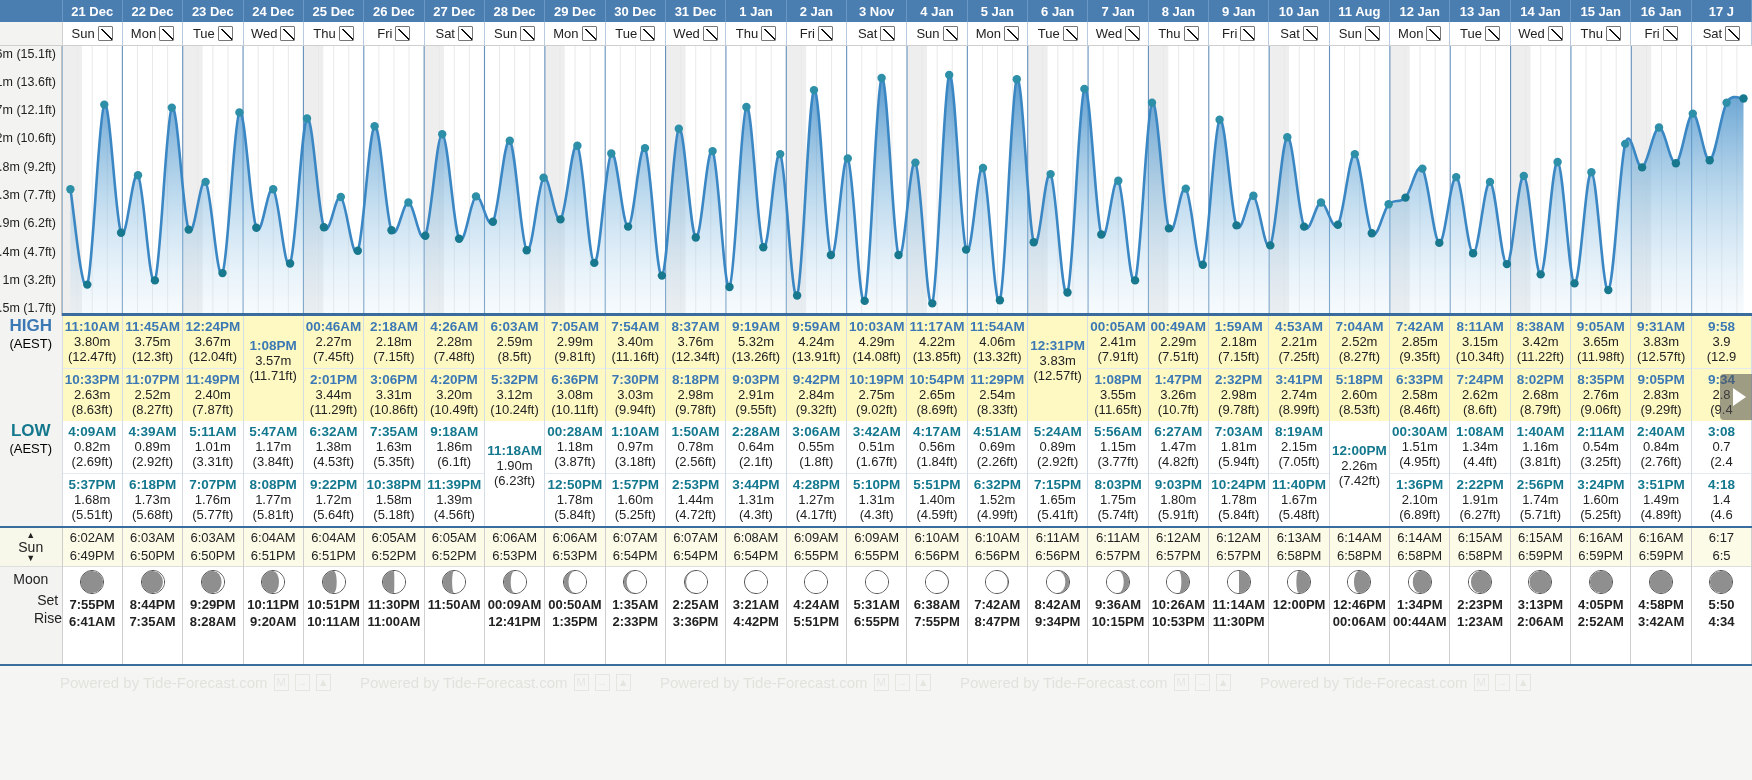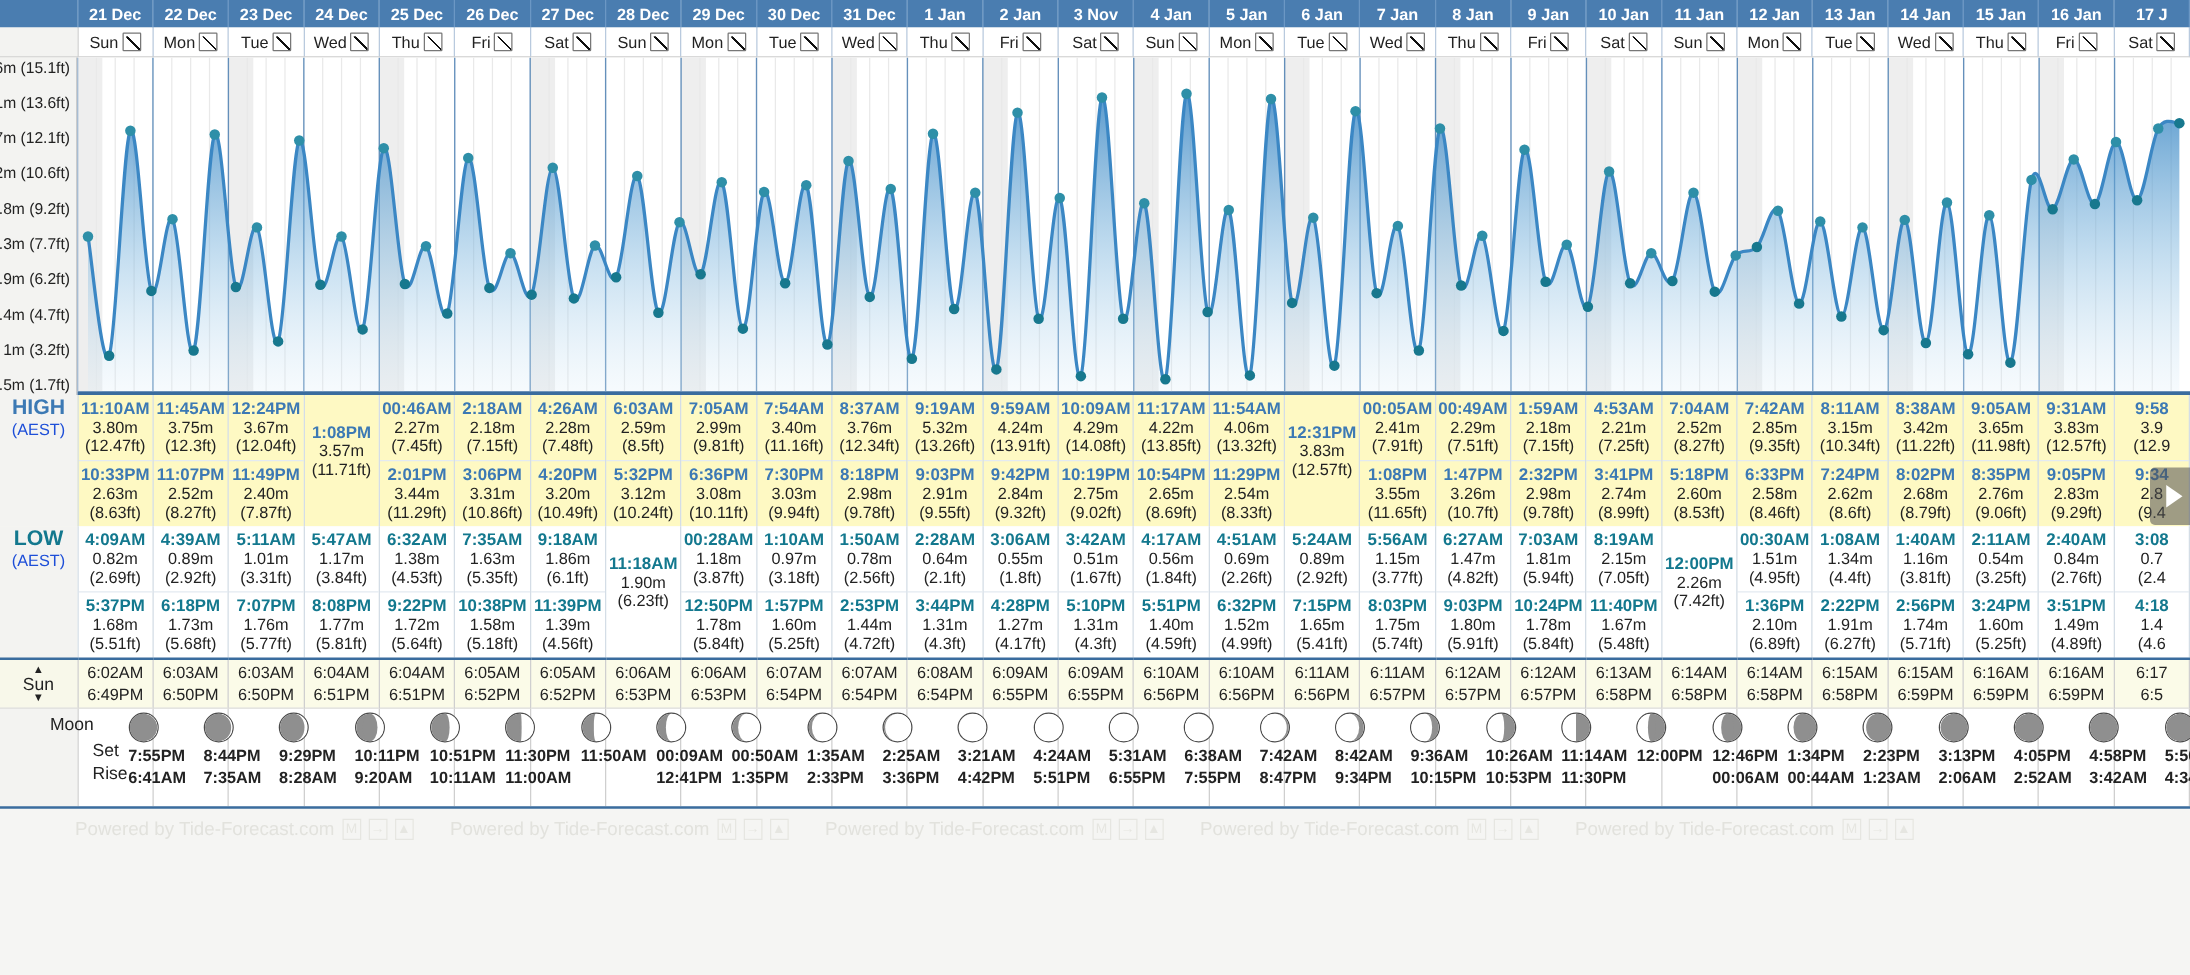--- a/index.html
+++ b/index.html
@@ -57,21 +57,21 @@
   .chartrow td { padding:0; vertical-align: top; }
   .chartwrap { position:relative; height:270px; background:#fff; border-bottom:3px solid #3a6c9e;}
   .yaxis { position:relative; height:270px; background:#f3f3f1; border-right:1px solid #bfbfbf; }
   .ytick { position:absolute; right:5px; font-size:12.5px; color:#222; transform:translateY(-50%); white-space:nowrap;}
   .chartsvg { display:block; }
 
   
   tr.tide-high td, tr.tide-low td { border-right:1px solid #d4dde6; vertical-align:top; }
   .rowlabel { background:#f3f3f1; border-right:1px solid #cfcfcf; text-align:center;
      font-size:17px; font-weight:700; color:#3c79b4; vertical-align:middle; }
-  .rowlabel .small { display:block; font-size:13px; font-weight:400; color:#1d4ed8; }
+  .rowlabel .small { display:block; font-size:13px; font-weight:400; color:#000000; }
   .rowlabel.low { color:#13788e;text-align:center; }
 
   .hi-cell { background:#fef9c3; height:96px; }
   .lo-cell { background:#ffffff; height:96px; }
   .ev { text-align:center; padding:3px 0 4px; }
   .ev + .ev { border-top:1px solid #e3eaf1; }
   .ev .t { font-size:13.5px; font-weight:700; color:#3c79b4; white-space:nowrap;}
   .ev .m { font-size:13px; color:#222; }
   .ev .f { font-size:13px; color:#222; }
   .lo-cell .ev .t { color:#13788e; }
@@ -79,22 +79,22 @@
 
   
   tr.sun td { background:#fbfbe8; height:40px; text-align:center; font-size:13px; color:#222;
      border-right:1px solid #cfcfcf; border-top:2px solid #3a6c9e; }
   tr.sun td.lbl { background:#f8f8ea; }
   tr.sun .sunlbl { font-size:14px; color:#222; line-height:14px; }
   .caret { font-size:9px; line-height:9px; color:#222; }
   tr.sun .l1, tr.sun .l2 { line-height:18px; }
 
   
-  tr.moon td { background:#fff; height:78px; text-align:center; font-size:13px; color:#222;
-     border-right:1px solid #cfcfcf; border-top:1px solid #ddd; vertical-align:top;padding-left:40px; }
+  tr.moon td { background:#fff; height:97px; text-align:center; font-size:13px; color:#222;
+     border-right:1px solid #cfcfcf; border-top:1px solid #ddd; vertical-align:top; }
   tr.moon td.lbl { background:#f3f3f1; text-align:center; }
   .moonlbl { font-size:14px; line-height:24px; color:#222;}
   .moonlbl.sr { line-height:18px;margin-left:34px; }
   .moonicon { width:24px; height:24px; border-radius:50%; margin:3px auto 2px;
               border:1px solid #4a4a4a; position:relative; overflow:hidden; background:#fff; }
   .moonicon .shade { position:absolute; inset:0; background:#8f8f8f; }
   .mtimes { line-height:17px;font-weight:bold; }
 
   
   .footer { position:relative; height:38px; background:#f5f5f3; border-top:2px solid #3a6c9e; }
@@ -169,21 +169,21 @@
             <td>1 Jan</td>
             <td>2 Jan</td>
             <td>3 Nov</td>
             <td>4 Jan</td>
             <td>5 Jan</td>
             <td>6 Jan</td>
             <td>7 Jan</td>
             <td>8 Jan</td>
             <td>9 Jan</td>
             <td>10 Jan</td>
-            <td>11 Jan</td>
+            <td>11 Aug</td>
             <td>12 Jan</td>
             <td>13 Jan</td>
             <td>14 Jan</td>
             <td>15 Jan</td>
             <td>16 Jan</td>
             <td>17 J</td>
           </tr>
         <tr class="days">
           <td class="lbl"></td>
         <td>
@@ -765,21 +765,21 @@
                 <div class="f">(13.91ft)</div>
               </div>
               <div class="ev">
                 <div class="t">9:42PM</div>
                 <div class="m">2.84m</div>
                 <div class="f">(9.32ft)</div>
               </div>
             </td>
             <td class="hi-cell">
               <div class="ev">
-                <div class="t">10:09AM</div>
+                <div class="t">10:03AM</div>
                 <div class="m">4.29m</div>
                 <div class="f">(14.08ft)</div>
               </div>
               <div class="ev">
                 <div class="t">10:19PM</div>
                 <div class="m">2.75m</div>
                 <div class="f">(9.02ft)</div>
               </div>
             </td>
             <td class="hi-cell">

